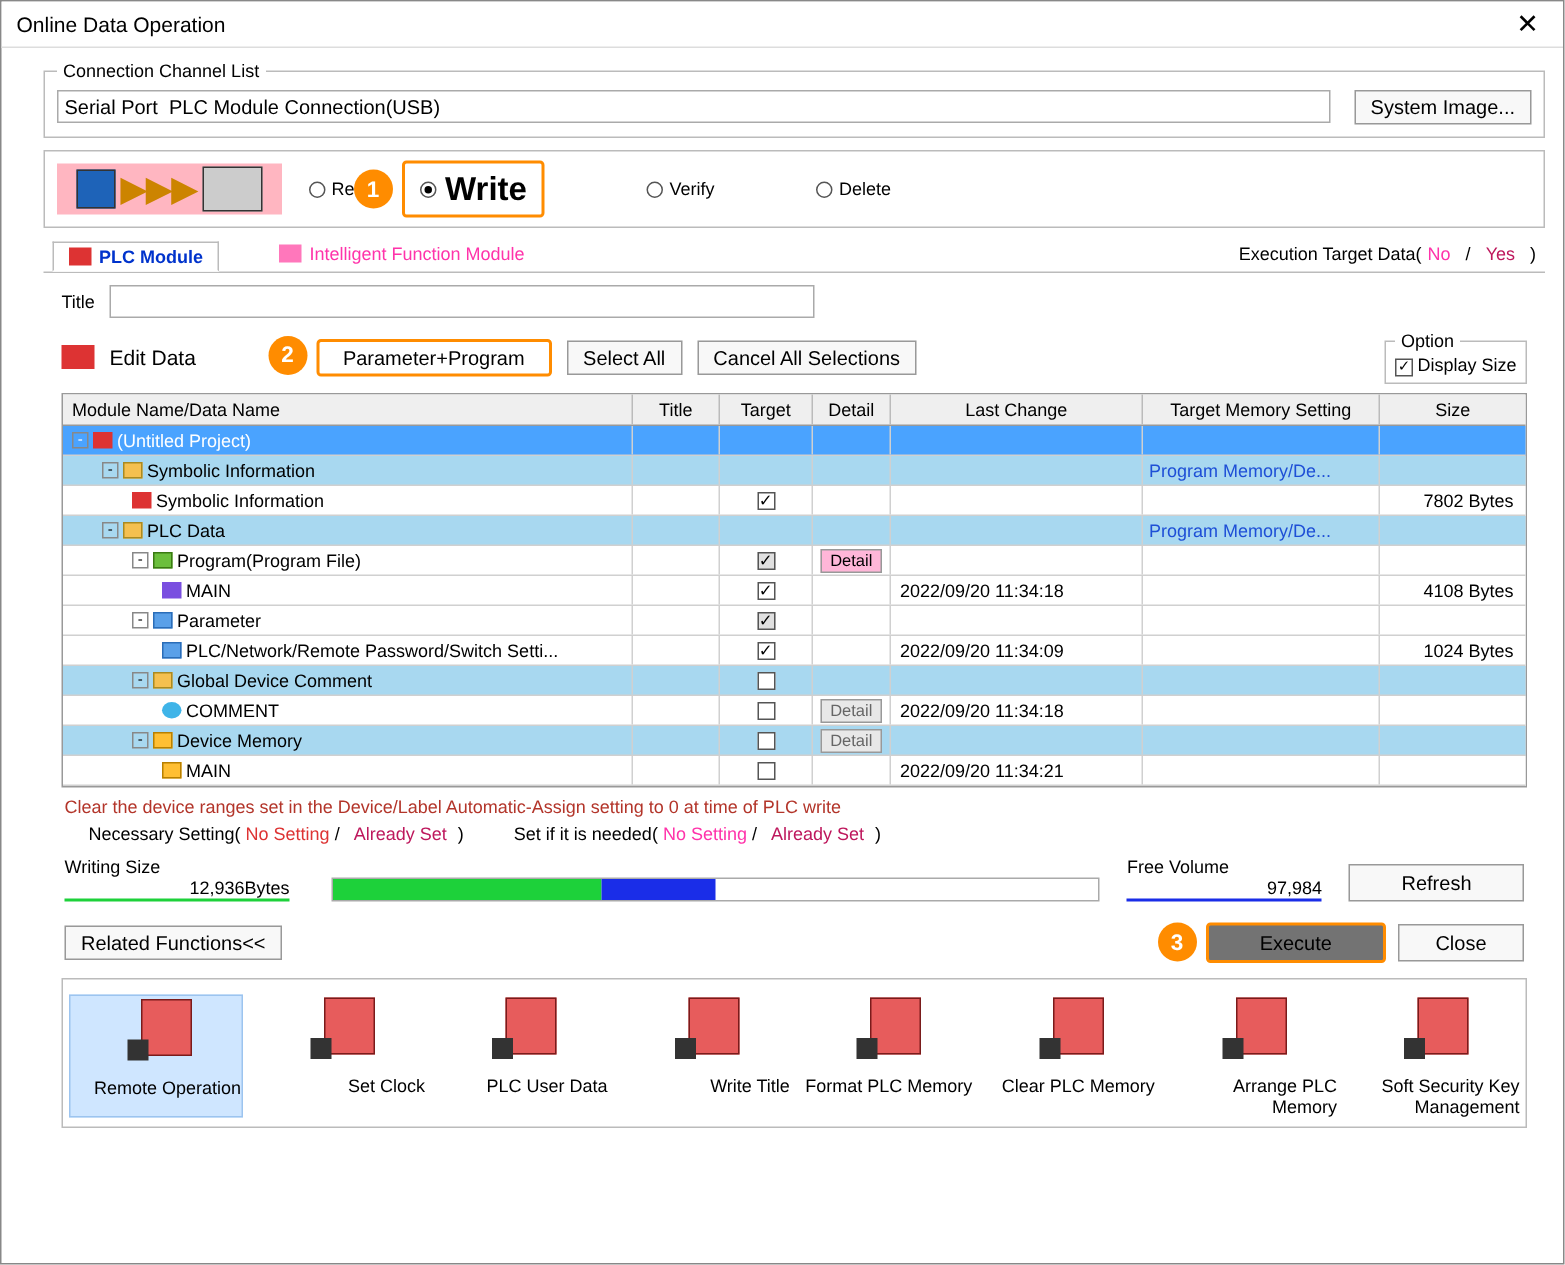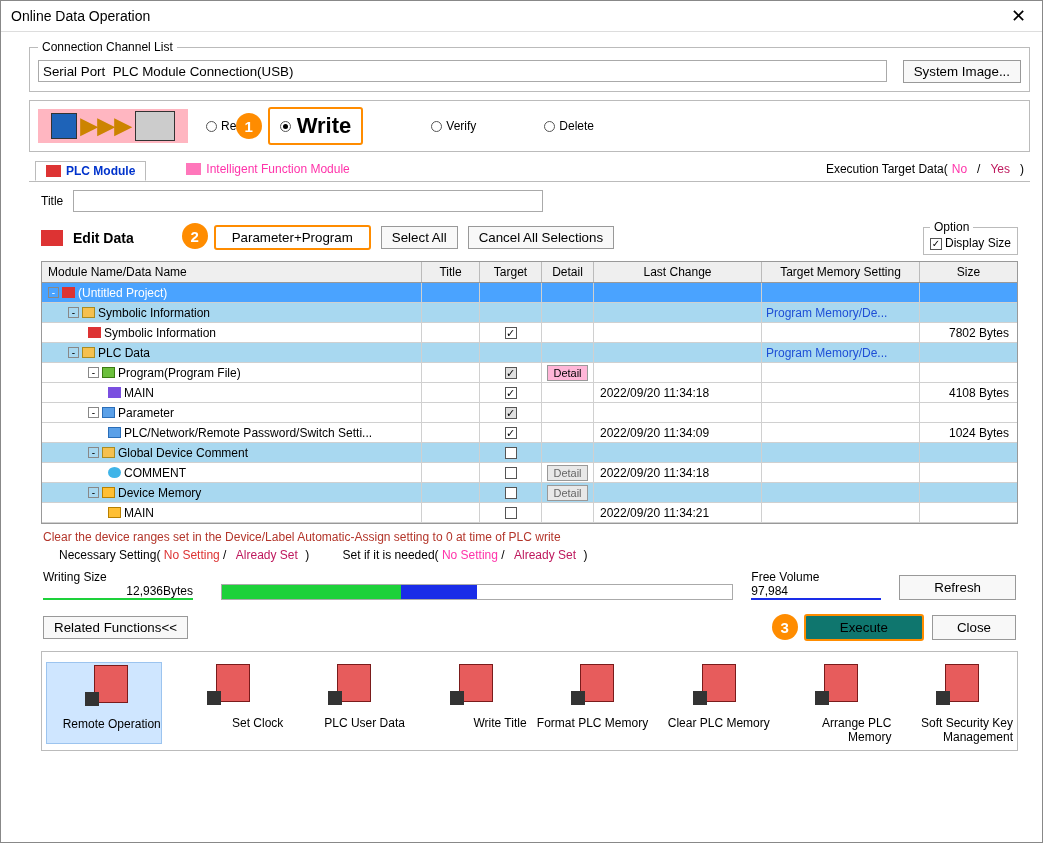--- a/index.html
+++ b/index.html
@@ -36,21 +36,21 @@
 
   .exec-target { display:flex; gap:4px; margin-left:auto; }
   .pink { color:#ff33aa; }
   .blue { color:#be185d; }
 
   .title-row { display:flex; align-items:center; gap:10px; padding:2px 12px 8px; }
   .title-row .title-field { width:470px; height:22px; border:1px solid #aaa; }
 
   .edit-row { display:flex; align-items:center; gap:10px; padding:0 12px 6px; position:relative; }
   .edit-icon { width:22px; height:16px; background:#d33; display:inline-block; }
-  .edit-label { font-weight:bold; font-size:14px; }
+  .edit-label { font-weight:normal; font-size:14px; }
   .pp-wrap { position:relative; display:inline-block; margin-left:70px; }
   .pp-btn { border:2px solid #ff8c00; border-radius:3px; padding:3px 16px; cursor:pointer; background:#fff; }
   .step-badge2 { position:absolute; left:-32px; top:-2px; width:26px; height:26px; border-radius:50%; background:#ff8c00; color:#fff; display:flex; align-items:center; justify-content:center; font-size:15px; font-weight:bold; }
   fieldset.option { border:1px solid #bbb; padding:2px 6px 4px; margin-left:auto; }
   fieldset.option legend { padding:0 4px; }
   .chk { width:12px; height:12px; border:1px solid #555; display:inline-flex; align-items:center; justify-content:center; margin-right:3px; font-size:10px; line-height:10px; }
   .chk.on::before { content:"✓"; }
 
   .grid-wrap { margin: 0 12px; border:1px solid #999; }
   .grid-head { display:flex; background:#efefef; border-bottom:1px solid #999; }
@@ -90,25 +90,25 @@
 
   .clear-text { padding:6px 14px 2px; color:#b3352a; }
   .settings-line { padding:2px 30px; }
 
   .size-row { display:flex; align-items:flex-end; gap:18px; padding:6px 14px 10px; }
   .size-block { width:160px; }
   .bar-wrap { display:flex; align-items:center; flex:1; border:1px solid #aaa; height:16px; position:relative; margin-top:2px;}
   .bar-green { position:absolute; left:0; top:0; bottom:0; background:#1dd13a; }
   .bar-blue  { position:absolute; top:0; bottom:0; background:#1a2de8; }
   .underline-green { border-bottom:2px solid #1dd13a; width:150px; text-align:right; }
-  .underline-blue { border-bottom:2px solid #737373; width:130px; }
+  .underline-blue { border-bottom:2px solid #737373; width:130px; text-align:right; }
 
   .bottom-btns { display:flex; gap:8px; padding:4px 14px 10px; align-items:center; }
   .exec-wrap { position:relative; margin-left:auto; }
-  .exec-btn { border:2px solid #ff8c00; border-radius:3px; padding:4px 34px; cursor:pointer; background:#0f766e; }
+  .exec-btn { border:2px solid #ff8c00; border-radius:3px; padding:4px 34px; cursor:pointer; background:#737373; }
   .step-badge3 { position:absolute; left:-32px; top:0; width:26px; height:26px; border-radius:50%; background:#ff8c00; color:#fff; display:flex; align-items:center; justify-content:center; font-size:15px; font-weight:bold; }
 
   .func-panel { margin:0 12px 10px; border:1px solid #bbb; padding:10px 4px 6px; display:flex; gap:6px; }
   .func { width:125px; text-align:right; cursor:pointer; }
   .func .fic { width:56px; height:50px; margin:0 auto 4px; position:relative; }
   .func .fic .box { position:absolute; right:4px; top:2px; width:34px; height:38px; background:#e75c5c; border:1px solid #7a1b1b; }
   .func .fic .box::after { content:""; position:absolute; left:-10px; bottom:-4px; width:14px; height:14px; background:#333; }
   .func.rel { background:#cfe6ff; border:1px solid #9cc4ef; }
 </style>
 </head>

